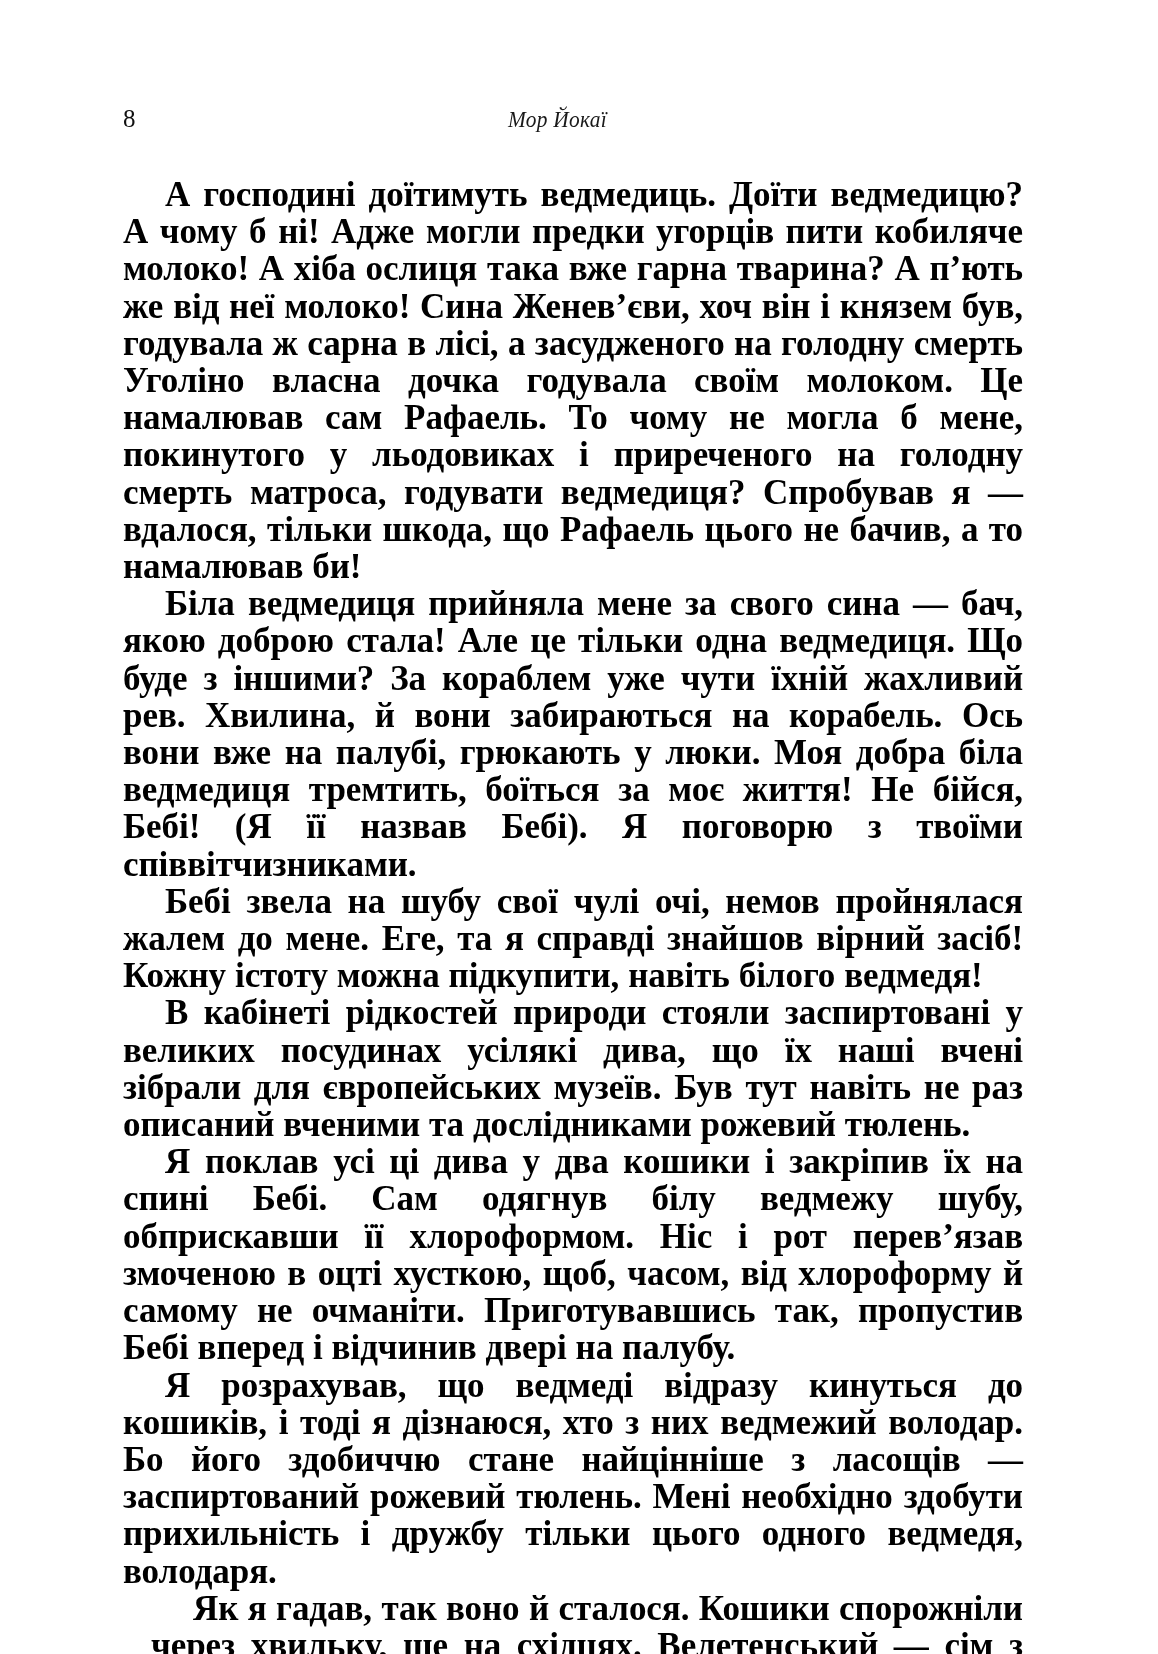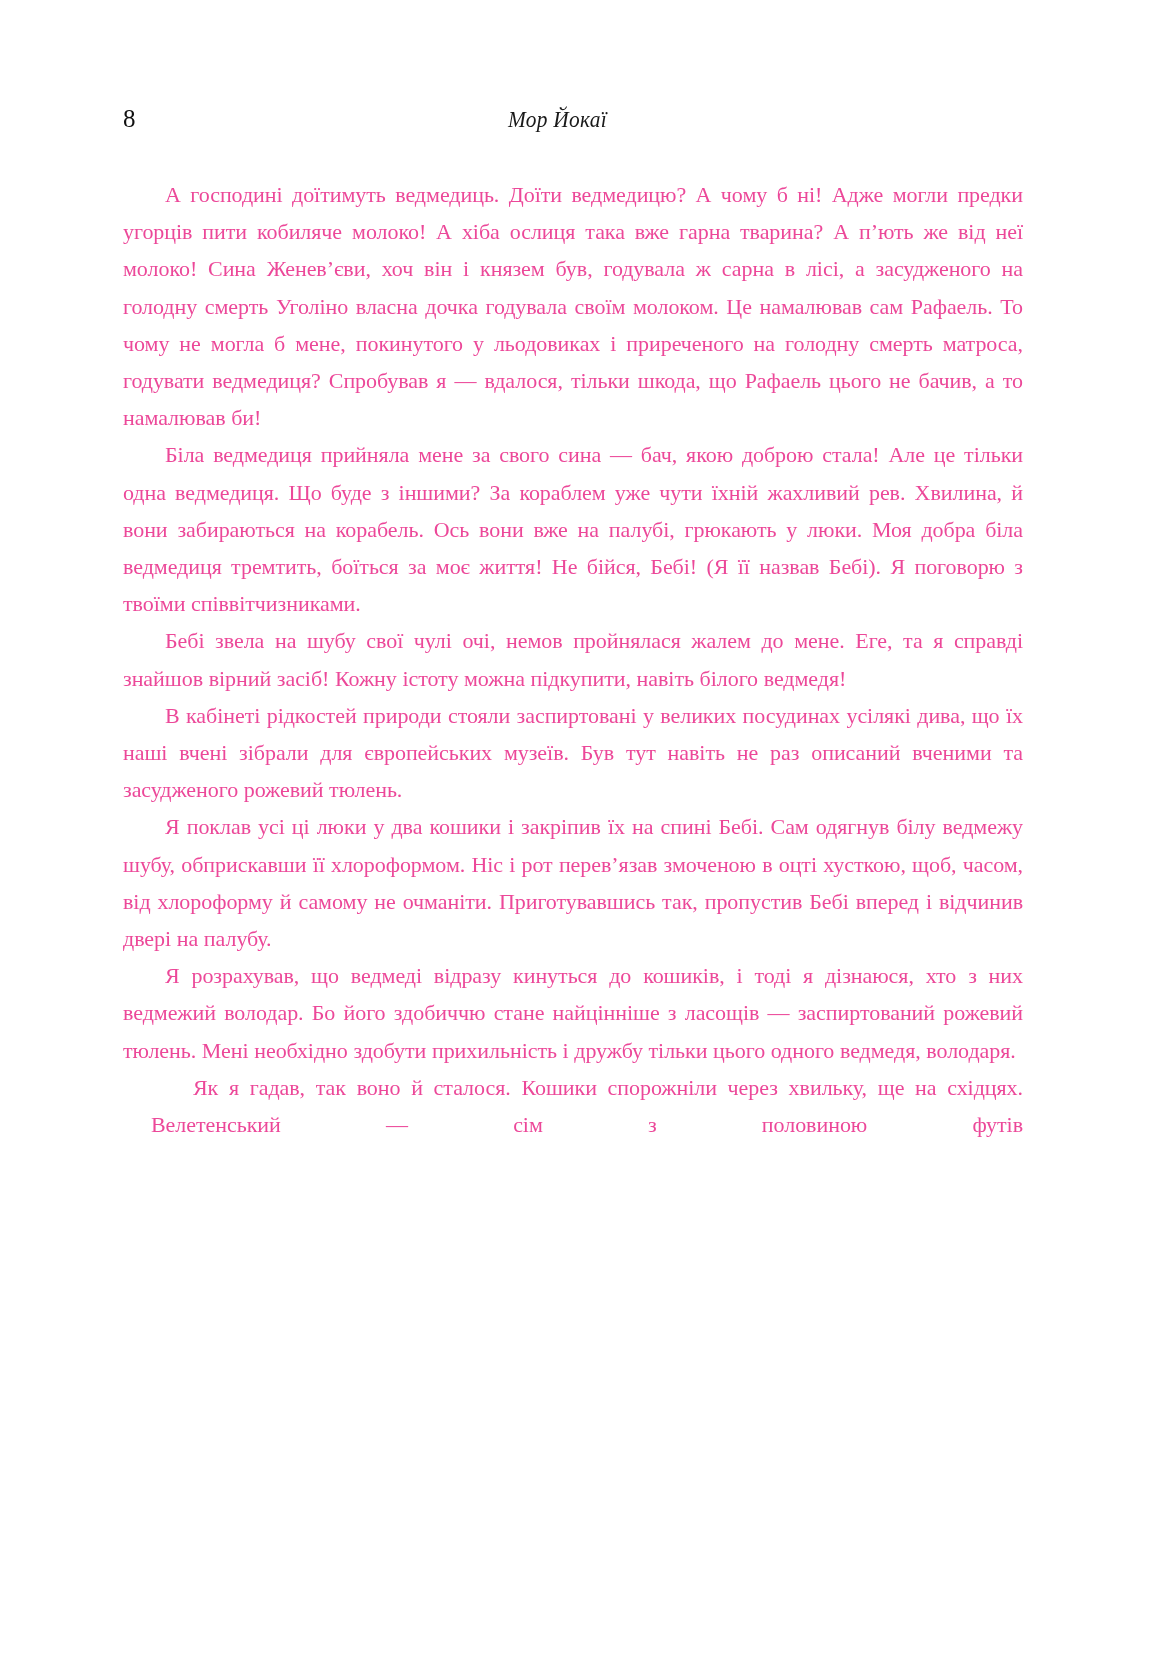--- a/index.html
+++ b/index.html
@@ -63,26 +63,27 @@
     left: 123px;
     top: 176px;
     width: 900px;
   }
 
   .textblock p {
     margin: 0;
     text-align: justify;
     text-justify: inter-word;
     text-indent: 42px;
-    font-size: 22px;
+    font-size: 35px;
     line-height: 37.2px;
     letter-spacing: -0.05px;
     word-spacing: 0.2px;
-    color: #ec4899;
+    color: #000000;
     hyphens: none;
+    font-weight: bold;
   }
 
   .textblock p.last {
     
     text-align-last: justify;
     margin-left: 28px;
   }
 </style>
 </head>
 <body>
@@ -91,19 +92,19 @@
 
   <div class="running-head">
     <span class="folio">8</span>
     <span class="running-title">Мор Йокаї</span>
   </div>
 
   <div class="textblock">
     <p>А господині доїтимуть ведмедиць. Доїти ведмедицю? А чому б ні! Адже могли предки угорців пити кобиляче молоко! А хіба ослиця така вже гарна тварина? А п’ють же від неї молоко! Сина Женев’єви, хоч він і князем був, годувала ж сарна в лісі, а засудженого на голодну смерть Уголіно власна дочка годувала своїм молоком. Це намалював сам Рафаель. То чому не могла б мене, покинутого у льодовиках і приреченого на голодну смерть матроса, годувати ведмедиця? Спробував я — вдалося, тільки шкода, що Рафаель цього не бачив, а то намалював би!</p>
     <p>Біла ведмедиця прийняла мене за свого сина — бач, якою доброю стала! Але це тільки одна ведмедиця. Що буде з іншими? За кораблем уже чути їхній жахливий рев. Хвилина, й вони забираються на корабель. Ось вони вже на палубі, грюкають у люки. Моя добра біла ведмедиця тремтить, боїться за моє життя! Не бійся, Бебі! (Я її назвав Бебі). Я поговорю з твоїми співвітчизниками.</p>
     <p>Бебі звела на шубу свої чулі очі, немов пройнялася жалем до мене. Еге, та я справді знайшов вірний засіб! Кожну істоту можна підкупити, навіть білого ведмедя!</p>
-    <p>В кабінеті рідкостей природи стояли заспиртовані у великих посудинах усілякі дива, що їх наші вчені зібрали для європейських музеїв. Був тут навіть не раз описаний вченими та засудженого рожевий тюлень.</p>
-    <p>Я поклав усі ці люки у два кошики і закріпив їх на спині Бебі. Сам одягнув білу ведмежу шубу, обприскавши її хлороформом. Ніс і рот перев’язав змоченою в оцті хусткою, щоб, часом, від хлороформу й самому не очманіти. Приготувавшись так, пропустив Бебі вперед і відчинив двері на палубу.</p>
+    <p>В кабінеті рідкостей природи стояли заспиртовані у великих посудинах усілякі дива, що їх наші вчені зібрали для європейських музеїв. Був тут навіть не раз описаний вченими та дослідниками рожевий тюлень.</p>
+    <p>Я поклав усі ці дива у два кошики і закріпив їх на спині Бебі. Сам одягнув білу ведмежу шубу, обприскавши її хлороформом. Ніс і рот перев’язав змоченою в оцті хусткою, щоб, часом, від хлороформу й самому не очманіти. Приготувавшись так, пропустив Бебі вперед і відчинив двері на палубу.</p>
     <p>Я розрахував, що ведмеді відразу кинуться до кошиків, і тоді я дізнаюся, хто з них ведмежий володар. Бо його здобиччю стане найцінніше з ласощів — заспиртований рожевий тюлень. Мені необхідно здобути прихильність і дружбу тільки цього одного ведмедя, володаря.</p>
     <p class="last">Як я гадав, так воно й сталося. Кошики спорожніли через хвильку, ще на східцях. Велетенський — сім з половиною футів</p>
   </div>
 
 </div>
 
 </body></html>

